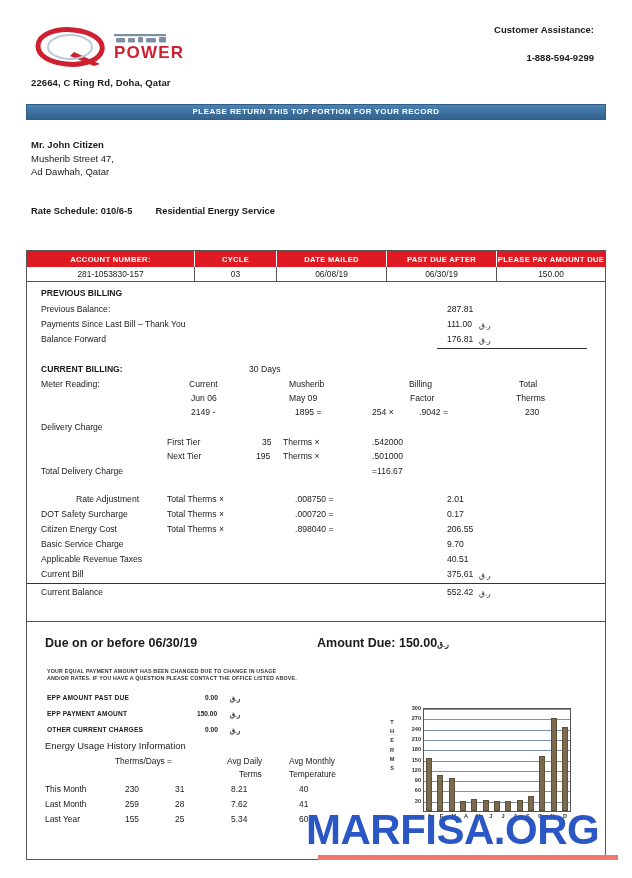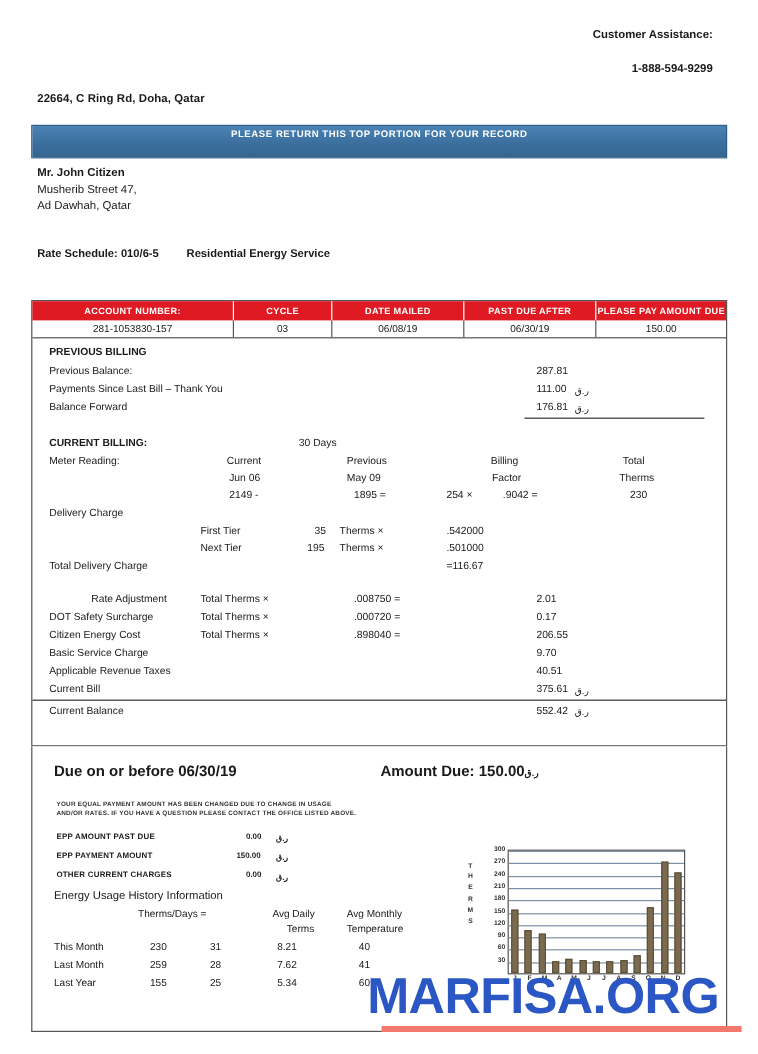--- a/index.html
+++ b/index.html
@@ -25,21 +25,21 @@
     position:absolute;right:38px;top:24px;
     font-size:9.5px;font-weight:bold;text-align:right;
   }
   .cust-phone{
     position:absolute;right:38px;top:52px;
     font-size:9.5px;font-weight:bold;text-align:right;
   }
 
   
   .banner{
-    position:absolute;left:26px;top:104px;width:580px;height:28px;
+    position:absolute;left:26px;top:104px;width:580px;height:16px;
     background:linear-gradient(180deg,#4b83b4 0%,#3b6f9e 55%,#35658f 100%);
     border:1px solid #2f5d86;
     box-sizing:border-box;
   }
   .banner span{
     display:block;text-align:center;color:#ffffff;
     font-size:8px;font-weight:bold;letter-spacing:.45px;
     line-height:14px;
   }
 
@@ -134,20 +134,39 @@
   }
   .wm-bar{position:absolute;left:318px;top:855px;width:300px;height:5px;background:#f4776e;}
 </style>
 </head>
 <body>
 
 <div class="page">
 
   <div class="header">
 
+    <div class="logo">
+      <svg width="180" height="42" viewBox="0 0 180 42" xmlns="http://www.w3.org/2000/svg">
+
+        <path d="M8 20 C8 8, 26 2, 44 4 C62 6, 74 14, 72 24 C70 34, 54 40, 36 38 C20 36.5, 8 30, 8 20 Z" fill="none" stroke="#cf2030" stroke-width="5"></path>
+        <path d="M44 26 L70 38 L64 40 L40 30 Z" fill="#cf2030"></path>
+
+        <ellipse cx="40" cy="21" rx="22" ry="12" fill="none" stroke="#b9cbdb" stroke-width="2"></ellipse>
+
+        <g fill="#7d8fa3">
+          <rect x="84" y="8" width="52" height="2.2"></rect>
+          <rect x="86" y="12" width="9" height="4.5" rx="1"></rect>
+          <rect x="98" y="12" width="7" height="4.5" rx="1"></rect>
+          <rect x="108" y="11" width="5" height="5.5" rx="1"></rect>
+          <rect x="116" y="12" width="10" height="4.5" rx="1"></rect>
+          <rect x="129" y="11" width="7" height="5.5" rx="1"></rect>
+        </g>
+        <text x="84" y="32" font-family="Liberation Sans, sans-serif" font-size="17" font-weight="bold" fill="#cf2030" letter-spacing="1.2">POWER</text>
+      </svg>
+    </div>
 
     <div class="addr-line">22664, C Ring Rd, Doha, Qatar</div>
 
     <div class="cust-assist">Customer Assistance:</div>
     <div class="cust-phone">1-888-594-9299</div>
   </div>
 
   <div class="banner">
     <span>PLEASE RETURN THIS TOP PORTION FOR YOUR RECORD</span>
   </div>
@@ -199,21 +218,21 @@
       <div class="ln" style="left:420px;top:52px;">176.81</div>
       <div class="ln riyal" style="left:452px;top:54px;">ر.ق</div>
 
       <div class="rule" style="left:410px;top:66px;width:150px;"></div>
 
       <div class="ln b" style="left:14px;top:82px;">CURRENT BILLING:</div>
       <div class="ln" style="left:222px;top:82px;">30 Days</div>
 
       <div class="ln" style="left:14px;top:97px;">Meter Reading:</div>
       <div class="ln" style="left:162px;top:97px;">Current</div>
-      <div class="ln" style="left:262px;top:97px;">Previous</div>
+      <div class="ln" style="left:262px;top:97px;">Musherib</div>
       <div class="ln" style="left:382px;top:97px;">Billing</div>
       <div class="ln" style="left:492px;top:97px;">Total</div>
 
       <div class="ln" style="left:164px;top:111px;">Jun 06</div>
       <div class="ln" style="left:262px;top:111px;">May 09</div>
       <div class="ln" style="left:383px;top:111px;">Factor</div>
       <div class="ln" style="left:489px;top:111px;">Therms</div>
 
       <div class="ln" style="left:164px;top:125px;">2149 -</div>
       <div class="ln" style="left:268px;top:125px;">1895 =</div>

